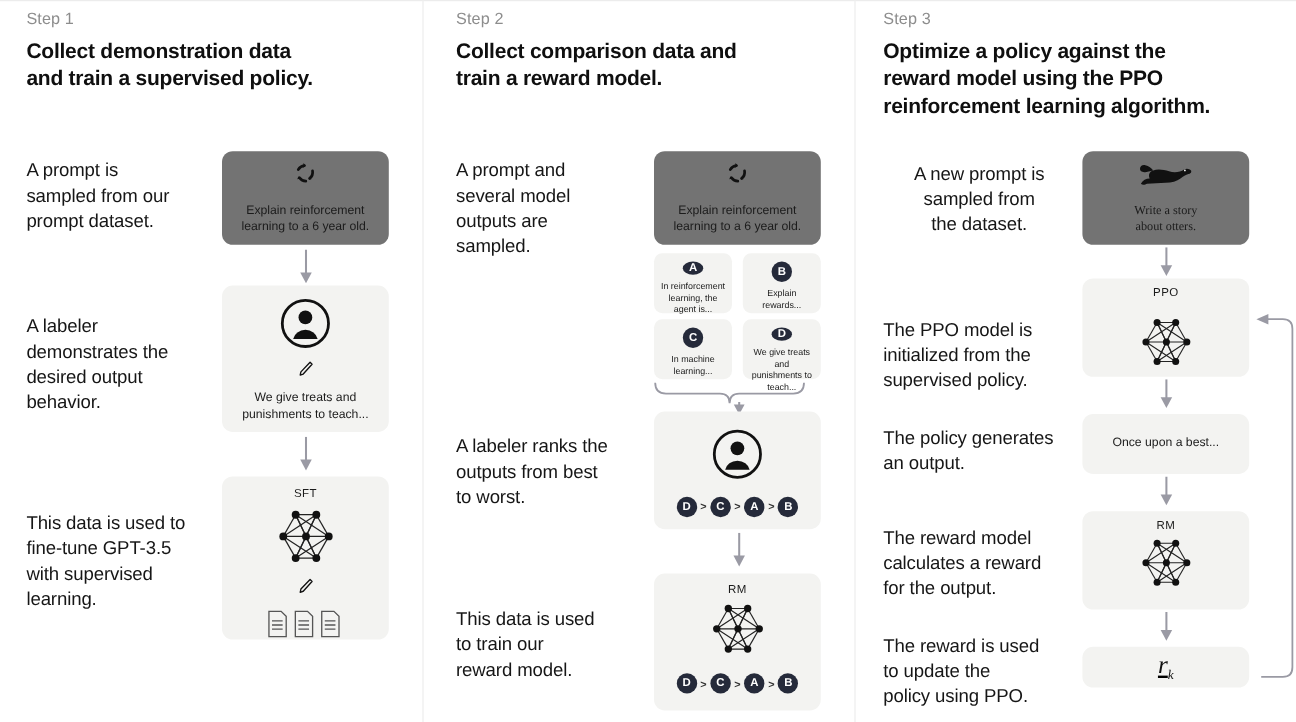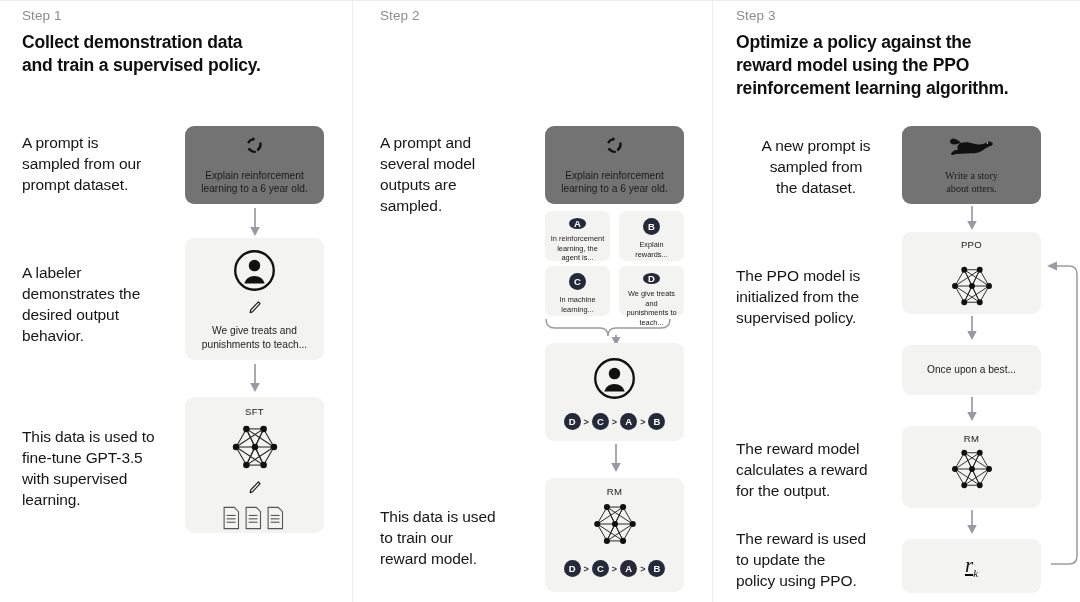--- a/index.html
+++ b/index.html
@@ -218,25 +218,30 @@
               <line x1="57.5" y1="16" x2="68" y2="16"></line>
             <line x1="57.5" y1="20" x2="68" y2="20"></line>
           </g>
         </svg>
       </span>
     </div>
   </div>
 
   <div class="col" style="left:352px;width:360px;">
     <div class="step-label" style="position:absolute;left:28px;top:8px;">Step 2</div>
+    <div class="step-title" style="position:absolute;left:28px;top:31px;width:320px;white-space:pre-line;" id="t2">Collect comparison data and
+train a reward model.</div>
 
     <div class="body-text" style="left:28px;top:132px;width:160px;white-space:pre-line;">A prompt and
 several model
 outputs are
 sampled.</div>
+    <div class="body-text" style="left:28px;top:362px;width:175px;white-space:pre-line;">A labeler ranks the
+outputs from best
+to worst.</div>
     <div class="body-text" style="left:28px;top:506px;width:165px;white-space:pre-line;">This data is used
 to train our
 reward model.</div>
 
     <div class="card green" style="left:193px;top:126px;width:139px;height:78px;">
       <span style="margin-bottom:9px;">
         <svg width="21" height="21" viewBox="0 0 24 24">
           <g fill="none" stroke="#111" stroke-width="2.6" stroke-linecap="round">
             <path d="M5.2 8.4 A7.6 7.6 0 0 1 11 4.6"></path>
             <path d="M18.8 9.6 A7.6 7.6 0 0 1 16 16.8"></path>
@@ -355,20 +360,22 @@
     <div class="step-title" style="position:absolute;left:24px;top:31px;width:340px;white-space:pre-line;" id="t3">Optimize a policy against the
 reward model using the PPO
 reinforcement learning algorithm.</div>
 
     <div class="body-text" style="left:24px;top:135px;width:160px;white-space:pre-line;text-align:center;">A new prompt is
 sampled from
 the dataset.</div>
     <div class="body-text" style="left:24px;top:245px;width:175px;white-space:pre-line;margin-top:20px;">The PPO model is
 initialized from the
 supervised policy.</div>
+    <div class="body-text" style="left:24px;top:355px;width:180px;white-space:pre-line;">The policy generates
+an output.</div>
     <div class="body-text" style="left:24px;top:438px;width:175px;white-space:pre-line;">The reward model
 calculates a reward
 for the output.</div>
     <div class="body-text" style="left:24px;top:528px;width:170px;white-space:pre-line;">The reward is used
 to update the
 policy using PPO.</div>
 
     <div class="card green" style="left:190px;top:126px;width:139px;height:78px;">
       <span style="margin-bottom:8px;">
         <svg width="48" height="22" viewBox="0 0 64 30">
@@ -474,21 +481,21 @@
           </g>
         </svg>
       </span>
     </div>
 
     <svg class="arrow" style="left:252px;top:510px;" width="16" height="26">
       <line x1="8" y1="0" x2="8" y2="16" stroke="#9a9aa4" stroke-width="1.7"></line>
       <path d="M3.2 15 L8 24 L12.8 15 Z" fill="#9a9aa4"></path>
     </svg>
 
-    <div class="card" style="left:190px;top:539px;width:139px;height:54px;text-decoration:underline;">
+    <div class="card" style="left:190px;top:539px;width:139px;height:34px;text-decoration:underline;">
       <div class="rk"><span>r</span><sub>k</sub></div>
     </div>
 
     <svg class="arrow" style="left:325px;top:258px;" width="45" height="310">
       <path d="M14 306 h18 q8 0 8-8 v-282 q0-8-8-8 h-18" fill="none" stroke="#9a9aa4" stroke-width="1.5"></path>
       <path d="M20 3.6 L10 8 L20 12.4 Z" fill="#9a9aa4"></path>
     </svg>
   </div>
 
 </div>

